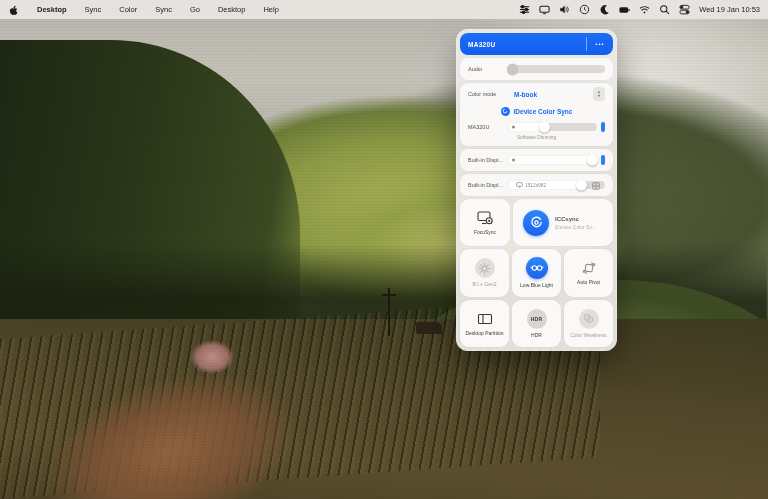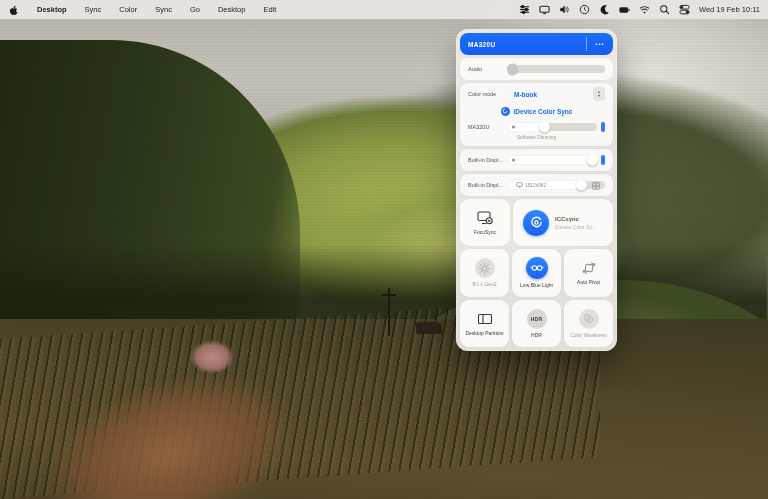--- a/index.html
+++ b/index.html
@@ -134,21 +134,21 @@
       <path d="M7.7 3.1c.5-.6 1.3-1 2-1 .1.8-.2 1.6-.7 2.2-.5.6-1.2 1-2 .9-.1-.7.3-1.5.7-2.1z" fill="#1c1c1c"></path>
       <path d="M9.5 5.3c.8 0 1.7.4 2.2 1.2-1.9 1-1.6 3.7.4 4.4-.4 1-1 1.9-1.8 2.6-.6.5-1.4.6-2.1.2-.5-.2-1-.2-1.5 0-.7.4-1.5.3-2.1-.2C3.2 12.2 2.4 10.4 2.4 8.7c0-2 1.3-3.4 2.9-3.4.6 0 1.2.3 1.7.3.4 0 1.5-.3 2.5-.3z" fill="#1c1c1c"></path>
     </svg>
   </span>
   <span class="menu-item bold">Desktop</span>
   <span class="menu-item">Sync</span>
   <span class="menu-item">Color</span>
   <span class="menu-item">Sync</span>
   <span class="menu-item">Go</span>
   <span class="menu-item">Desktop</span>
-  <span class="menu-item">Edit</span>
+  <span class="menu-item">Help</span>
 
   <div class="menubar-right">
     <span class="status-icon">
       <svg viewBox="0 0 12 12" width="11" height="11" stroke="#1c1c1c" stroke-width="1.2" fill="#1c1c1c">
         <line x1="1" y1="3" x2="11" y2="3"></line>
           <line x1="1" y1="6" x2="11" y2="6"></line>
           <line x1="1" y1="9" x2="11" y2="9"></line>
         <circle cx="4" cy="3" r="1.4"></circle>
           <circle cx="8" cy="6" r="1.4"></circle>
           <circle cx="5" cy="9" r="1.4"></circle>
@@ -197,21 +197,21 @@
       </svg>
     </span>
     <span class="status-icon">
       <svg viewBox="0 0 12 12" width="11" height="11" fill="none" stroke="#1c1c1c" stroke-width="1">
         <rect x="1" y="1.5" width="10" height="4" rx="2"></rect>
           <circle cx="3" cy="3.5" r="1.2" fill="#1c1c1c"></circle>
         <rect x="1" y="6.8" width="10" height="4" rx="2"></rect>
           <circle cx="9" cy="8.8" r="1.2" fill="#1c1c1c"></circle>
       </svg>
     </span>
-    <span class="clock">Wed 19 Feb 10:11</span>
+    <span class="clock">Wed 19 Jan 10:53</span>
   </div>
 </div>
 
 <div class="panel">
 
   <div class="panel-header">
     <span class="panel-title">MA320U</span>
     <span class="hdr-divider"></span>
     <span class="panel-more">•••</span>
   </div>

